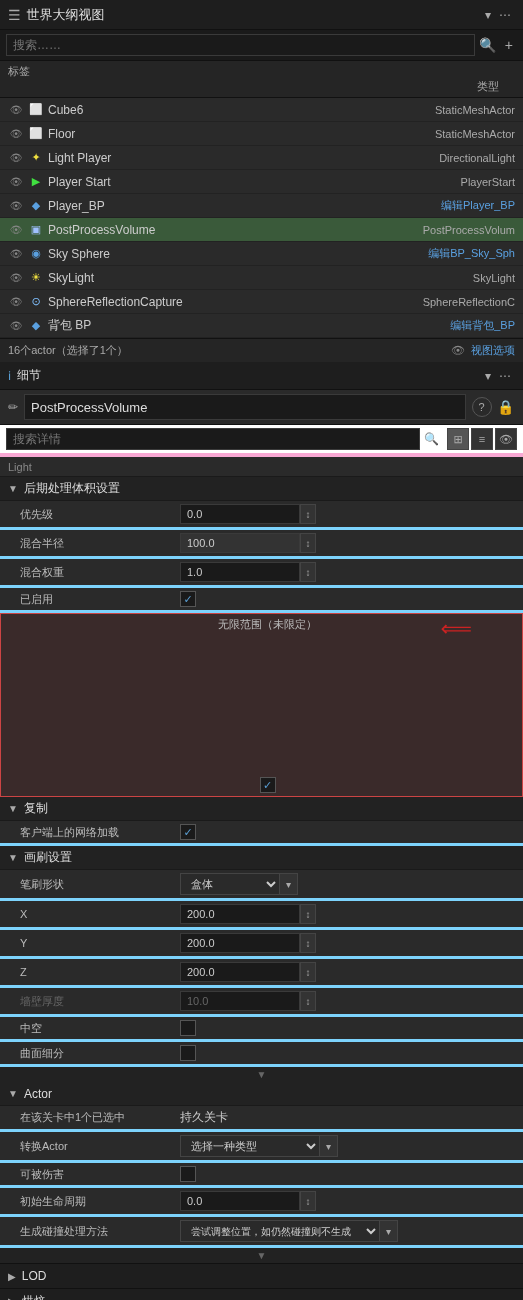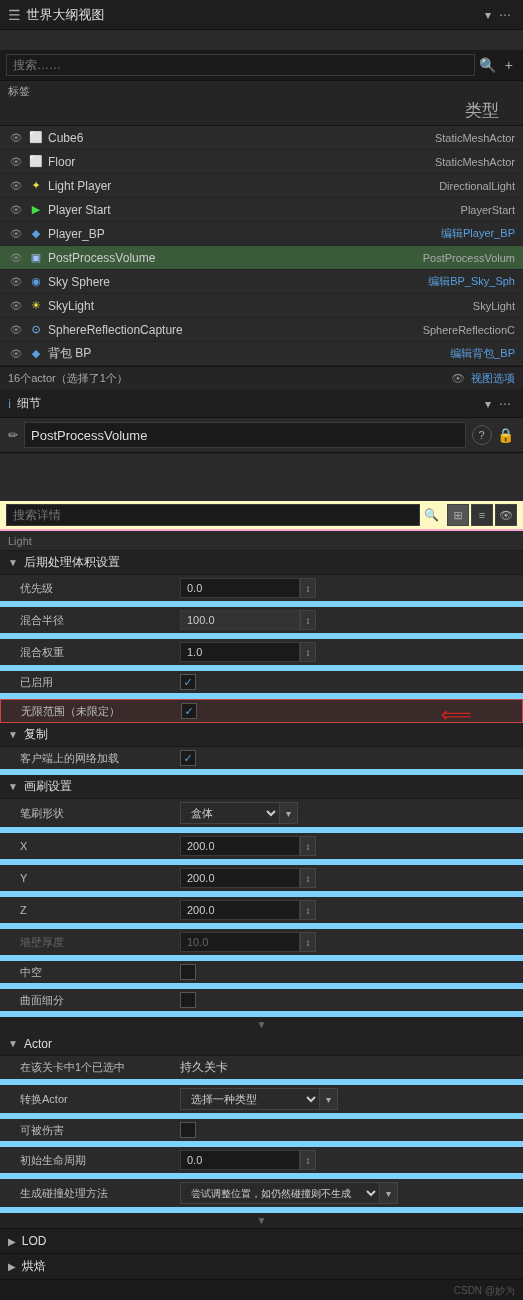--- a/index.html
+++ b/index.html
@@ -40,21 +40,20 @@
       font-size: 12px;
       padding: 0 4px;
     }
 
     .search-bar {
       background: #1a1a1a;
       display: flex;
       align-items: center;
       padding: 4px 6px;
       border-bottom: 1px solid #111;
-      margin-top: 20px;
     }
     .search-input {
       background: #1a1a1a;
       border: 1px solid #3a3a3a;
       color: #aaa;
       padding: 3px 6px;
       flex: 1;
       font-size: 12px;
       height: 22px;
       outline: none;
@@ -82,21 +81,21 @@
       border-bottom: 1px solid #111;
       padding: 3px 8px;
       flex-direction: column;
     }
     .table-header-label {
       color: #aaa;
       font-size: 11px;
     }
     .table-header-type {
       color: #aaa;
-      font-size: 17px;
+      font-size: 11px;
       margin-left: auto;
       margin-right: 16px;
     }
 
     .actor-list {
       background: #2a2a2a;
     }
     .actor-row {
       display: flex;
       align-items: center;
@@ -218,23 +217,22 @@
       color: #aaa;
       cursor: pointer;
       font-size: 14px;
       margin-left: 6px;
     }
 
     .details-search-bar {
       display: flex;
       align-items: center;
       padding: 3px 6px;
-      background: #fef9c3;
-      border-bottom: 2px solid #f9a8d4;
-      margin-top: 48px;
+      background: #ffffff;
+      border-bottom: 4px solid #f9a8d4;
     }
     .details-search-input {
       background: #1a1a1a;
       border: 1px solid #3a3a3a;
       color: #aaa;
       padding: 3px 6px;
       flex: 1;
       font-size: 12px;
       height: 22px;
       outline: none;
@@ -290,21 +288,21 @@
       font-size: 12px;
       color: #ddd;
       font-weight: normal;
     }
 
     
     .prop-row {
       display: flex;
       align-items: center;
       padding: 3px 8px 3px 20px;
-      border-bottom: 6px solid #7dd3fc;
+      border-bottom: 3px solid #7dd3fc;
       min-height: 24px;
       background: #2a2a2a;
     }
     .prop-row.highlight {
       background: #3a2a2a;
       border: 1px solid #cc4444;
     }
     .prop-label {
       flex: 0 0 160px;
       font-size: 11px;
@@ -376,20 +374,21 @@
       height: 22px;
       font-size: 10px;
       cursor: pointer;
       display: flex;
       align-items: center;
       justify-content: center;
     }
 
     .prop-row-relative {
       position: relative;
+      flex-direction: column;
     }
 
     .scroll-indicator {
       display: flex;
       justify-content: center;
       background: #222;
       padding: 2px;
     }
     .scroll-indicator-triangle {
       color: #666;

